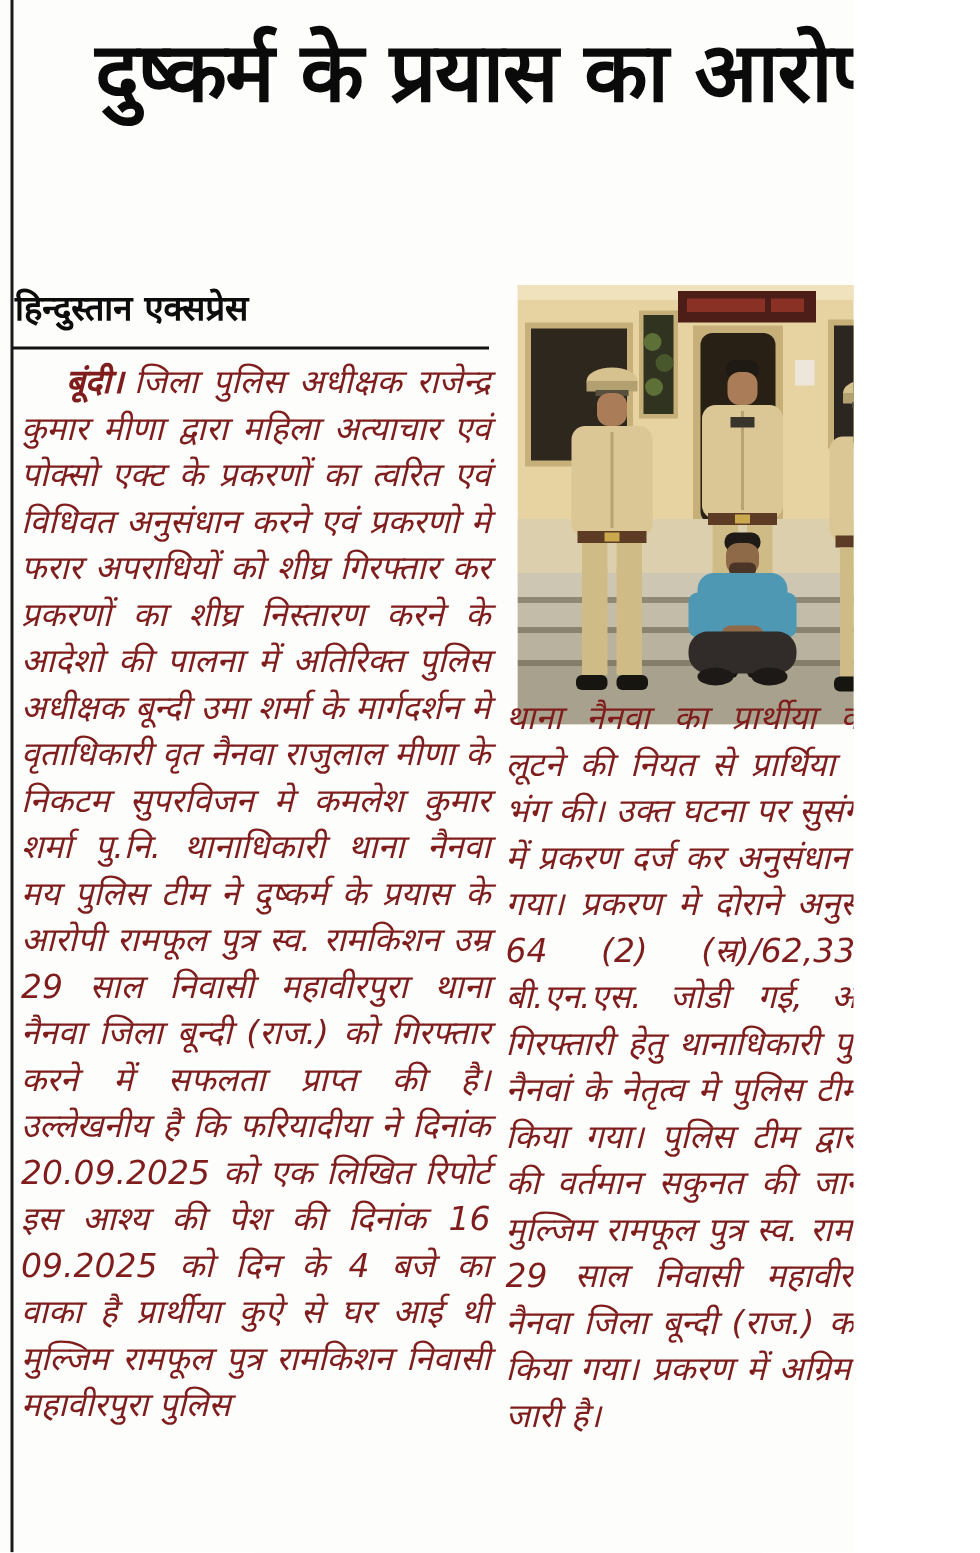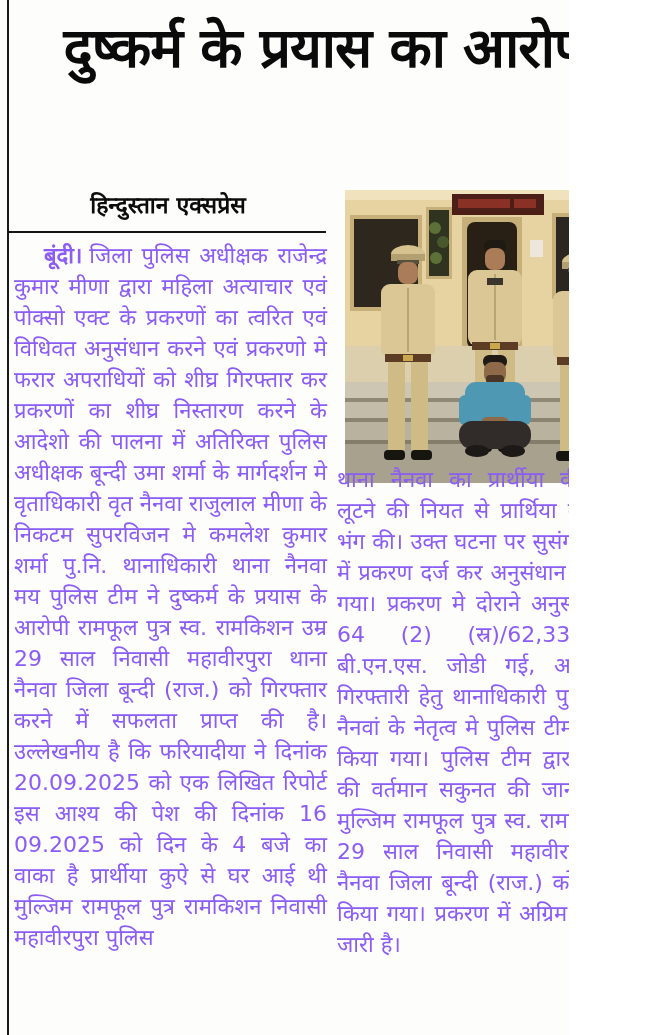--- a/index.html
+++ b/index.html
@@ -29,37 +29,37 @@
     font-size: 55px;
     line-height: 80px;
     letter-spacing: -1px;
     color: #0a0a0a;
   }
   .hl-line { display: block; }
   .byline {
     position: absolute;
     top: 188px; left: 10px;
     width: 316px;
-    text-align: center;
     font-size: 23px;
     font-weight: 700;
   }
   .byline-rule {
     position: absolute;
     top: 231px; left: 8px;
     width: 318px; height: 2px;
     background: #141414;
   }
   .col {
     position: absolute;
     margin: 0;
     font-size: 22px;
     line-height: 31px;
     text-align: justify;
-    color: #8b5cf6;
+    color: #7f1d1d;
+    font-style: italic;
   }
   .col-left {
     top: 240px; left: 14px;
     width: 313px;
     text-indent: 30px;
   }
   .col-right {
     top: 464px; left: 337px;
     width: 314px;
   }

